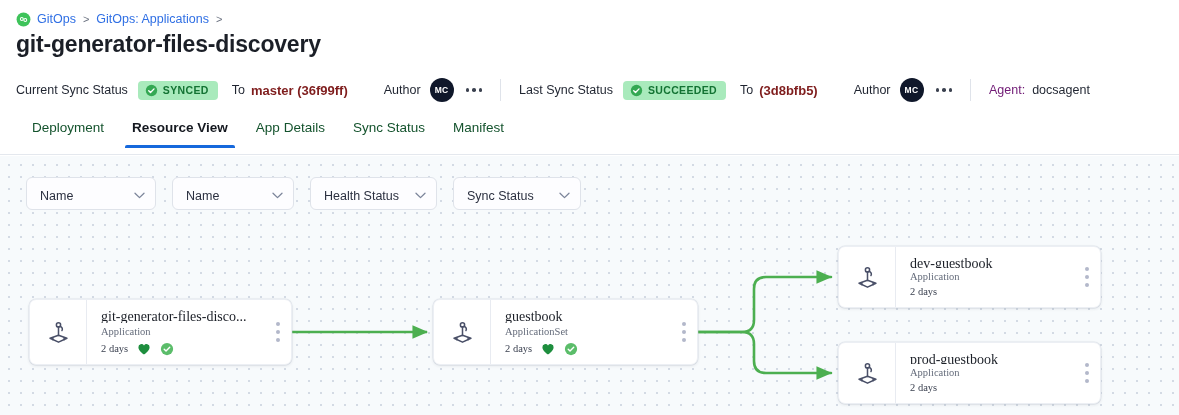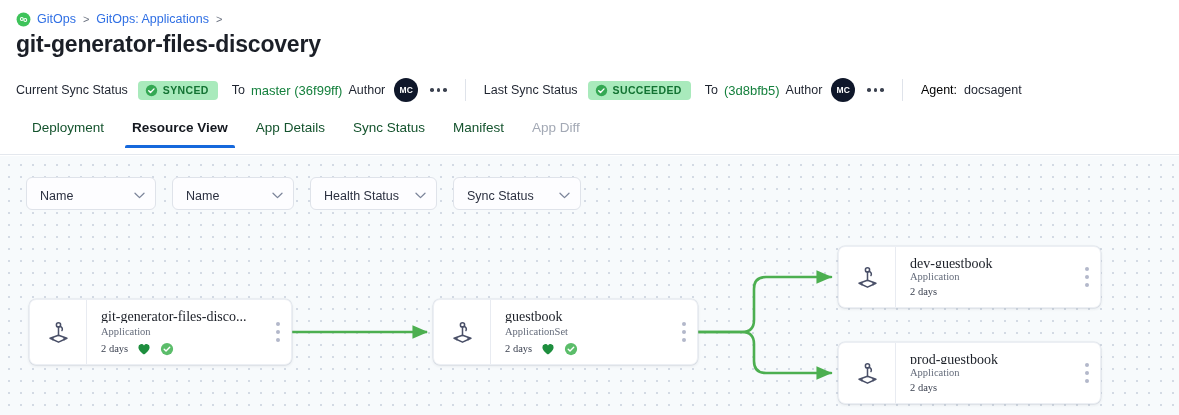--- a/index.html
+++ b/index.html
@@ -37,35 +37,35 @@
   .sb-label { color:#1f2430; font-size:12.5px; white-space:nowrap; }
   .badge {
     display:inline-flex; align-items:center; gap:5px;
     background:#a9eabc; color:#137333;
     border-radius:4px; padding:3px 9px 3px 7px;
     font-size:10.5px; font-weight:bold; letter-spacing:0.35px;
     margin-left:10px;
   }
   .badge .chk { width:13px; height:13px; flex:0 0 auto; display:block; }
   .sb-to { margin-left:14px; color:#1f2430; font-size:12.5px; }
-  .sb-rev { margin-left:6px; color:#15803d; font-weight:normal; font-size:13px; }
-  .sb-author { margin-left:6px; color:#1f2430; font-size:12.5px; }
+  .sb-rev { margin-left:6px; color:#7f1d1d; font-weight:bold; font-size:13px; }
+  .sb-author { margin-left:36px; color:#1f2430; font-size:12.5px; }
   .avatar {
     width:24px; height:24px; border-radius:50%;
     background:#0f172a; color:#fff; font-size:8.5px; font-weight:bold;
     display:inline-flex; align-items:center; justify-content:center;
     margin-left:9px; letter-spacing:0.3px;
   }
   .dots-h {
     margin-left:12px; display:inline-flex; gap:3px; align-items:center;
     cursor:pointer;
   }
   .dots-h i { width:3.5px; height:3.5px; border-radius:50%; background:#3c4250; display:block; }
   .divider-v { width:1px; height:22px; background:#dfe3ea; margin:0 18px; }
-  .agent-txt { color:#000000; font-size:12.5px; }
+  .agent-txt { color:#701a75; font-size:12.5px; }
   .agent-val { color:#1f2430; font-size:12.5px; margin-left:7px; }
 
   
   .tabs {
     position:absolute; left:0; top:117px; width:1179px; height:38px;
     display:flex; align-items:flex-start; padding-left:18px;
     border-bottom:1px solid #e4e8ee; background:#fff;
   }
   .tab {
     position:relative; padding:3px 14px 13px 14px;
@@ -198,21 +198,20 @@
     <span class="agent-txt">Agent:</span>
     <span class="agent-val">docsagent</span>
   </div>
 
   <div class="tabs">
     <div class="tab">Deployment</div>
     <div class="tab active">Resource View</div>
     <div class="tab">App Details</div>
     <div class="tab">Sync Status</div>
     <div class="tab">Manifest</div>
-    <div class="tab disabled">App Diff</div>
   </div>
 
   <div class="canvas">
 
     <div class="filters">
       <div class="filter" style="width:130px">
         <span>Name</span>
         <svg class="caret" width="11" height="7" viewBox="0 0 11 7">
             <path d="M1 1.3L5.5 5.6 10 1.3" stroke="#7c859a" stroke-width="1.3" fill="none" stroke-linecap="round" stroke-linejoin="round"></path>
           </svg>

